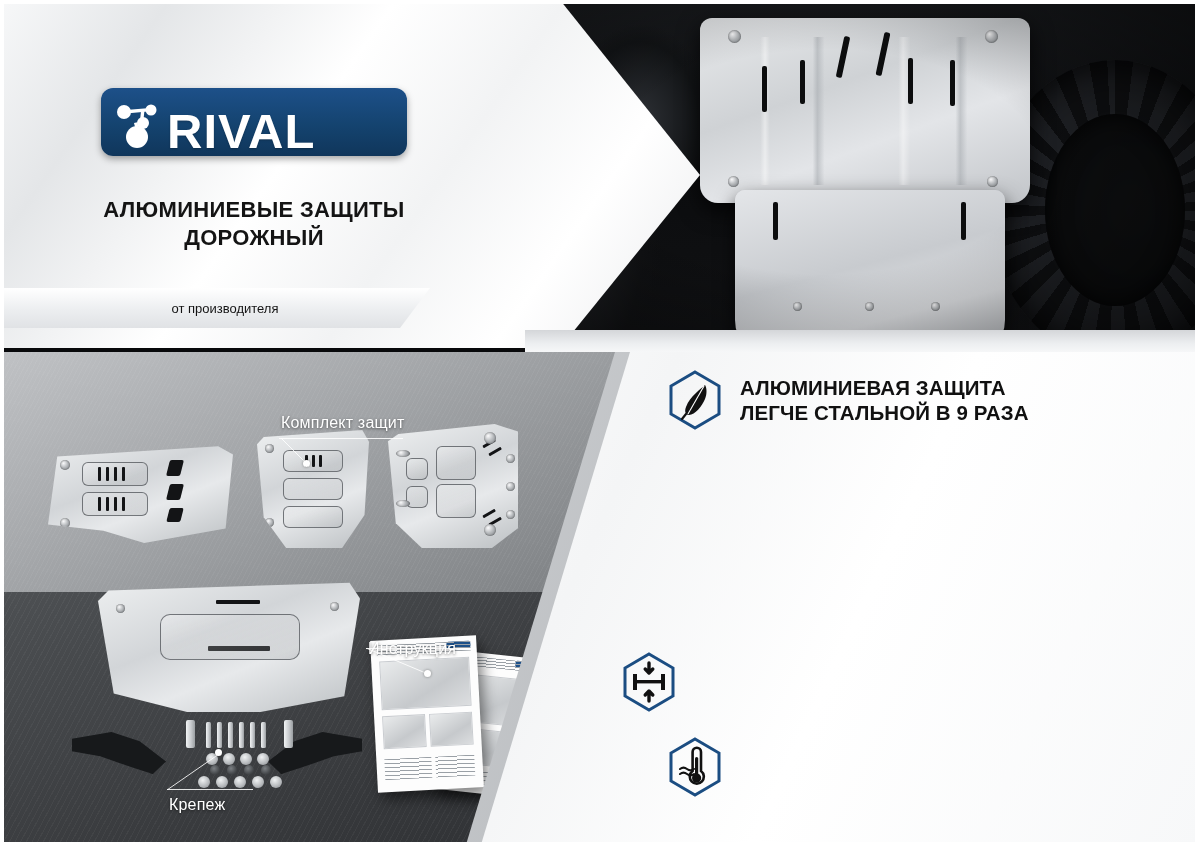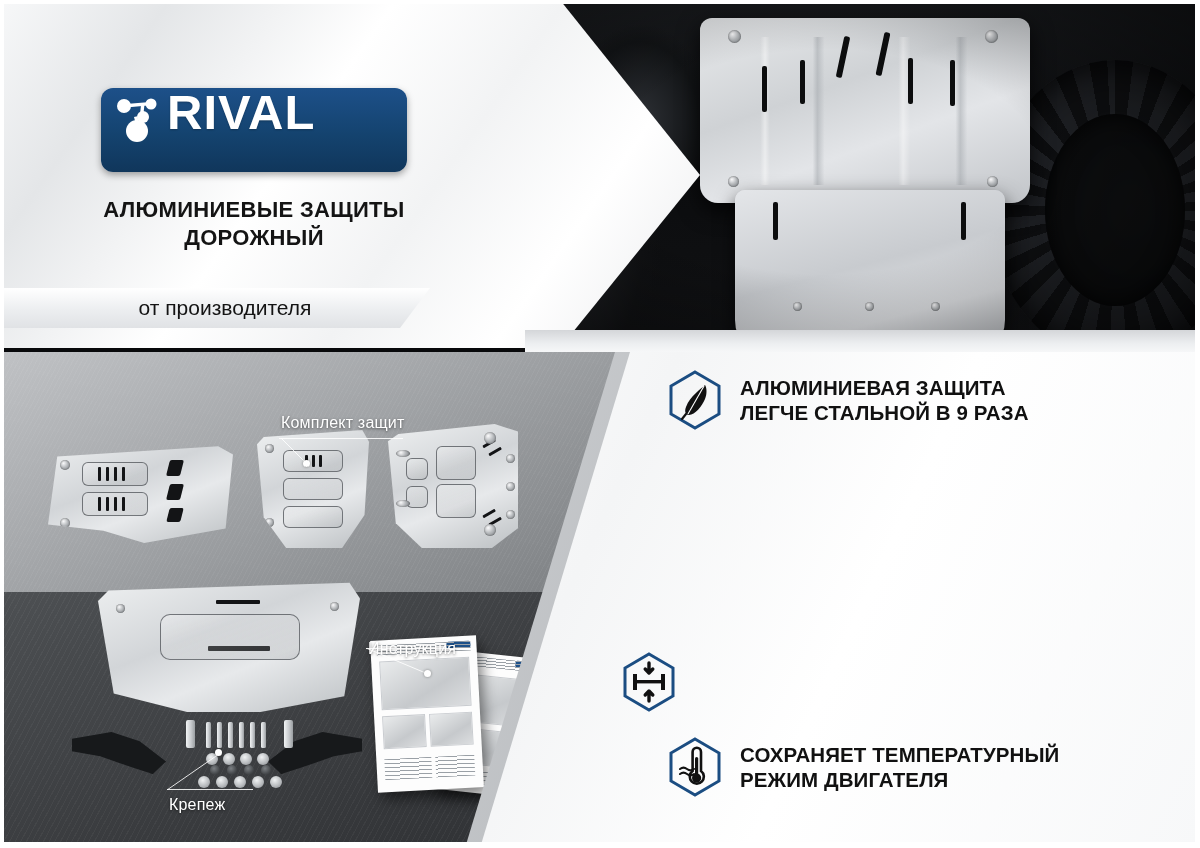--- a/index.html
+++ b/index.html
@@ -90,26 +90,26 @@
   
   .panel-left-shadow {
     position:absolute; left:0; top:0; width:730px; height:352px;
     background:linear-gradient(120deg,#9a9c9f 0%, #6d6f72 60%, #4a4c4f 100%);
     clip-path: polygon(0 0, 585px 0, 730px 176px, 585px 352px, 0 352px);
     z-index:-1;
   }
 
   
   .logo-box {
-    position:absolute; left:101px; top:88px; width:306px; height:84px;
+    position:absolute; left:101px; top:88px; width:306px; height:68px;
     background:linear-gradient(180deg,#1b4f86 0%, #134373 48%, #0e3惊 100%);
     background:linear-gradient(180deg,#1d5089 0%, #14436f 55%, #10365b 100%);
     border-radius:12px;
     box-shadow:0 3px 7px rgba(0,0,0,.35);
-    display:flex; align-items:flex-start;
+    display:flex; align-items:flex-end;
   }
   .logo-mark { width:62px; height:62px; flex:0 0 62px; position:relative; margin-left:6px; }
   .logo-word {
     color:#ffffff; font-size:49px; font-weight:bold; letter-spacing:1px;
     font-family:"Liberation Sans", sans-serif; line-height:1;
     margin-left:-2px; text-shadow:0 1px 2px rgba(0,0,0,.25);
   }
 
   .headline {
     position:absolute; left:101px; top:196px; width:306px;
@@ -119,21 +119,21 @@
   }
 
   
   .maker-bar {
     position:absolute; left:0; top:288px; width:430px; height:40px;
     background:linear-gradient(180deg,#ffffff 0%, #eceef0 55%, #e0e2e5 100%);
     clip-path: polygon(0 0, 430px 0, 400px 40px, 0 40px);
     display:flex; align-items:center; justify-content:center;
     box-shadow:0 1px 3px rgba(0,0,0,.12);
   }
-  .maker-bar span { font-size:21px; color:#141414; margin-left:20px; }
+  .maker-bar span { font-size:13px; color:#141414; margin-left:20px; }
 
   
   .adv-tab {
     position:absolute; left:985px; top:288px; width:215px; height:28px;
     background:linear-gradient(180deg, rgba(210,212,215,.42) 0%, rgba(150,153,157,.42) 100%);
     clip-path: polygon(18px 0, 215px 0, 215px 28px, 0 28px);
     display:flex; align-items:center;
     z-index:6;
   }
   .adv-tab span { color:#ffffff; font-size:15px; margin-left:34px; letter-spacing:.2px; }
@@ -488,22 +488,20 @@
         <span class="hex">
           <svg viewBox="0 0 54 60" width="54" height="60" aria-hidden="true">
             <polygon points="27,2 51,16 51,44 27,58 3,44 3,16" fill="none" stroke="#1b4d82" stroke-width="3"></polygon>
             <path d="M33 15 a4.2 4.2 0 0 0 -8.4 0 v19 a7 7 0 1 0 8.4 0 Z" fill="none" stroke="#111" stroke-width="2.6"></path>
             <rect x="27" y="20" width="3.2" height="19" rx="1.6" fill="#111"></rect>
             <circle cx="28.6" cy="41" r="4.6" fill="#111"></circle>
             <path d="M12 32 q3.5 -2.6 7 0 t7 0" stroke="#111" stroke-width="2.1" fill="none" stroke-linecap="round"></path>
             <path d="M12 37 q3.5 -2.6 7 0 t7 0" stroke="#111" stroke-width="2.1" fill="none" stroke-linecap="round"></path>
           </svg>
         </span>
-        <span class="feature-text">СОХРАНЯЕТ ТЕМПЕРАТУРНЫЙ
-РЕЖИМ ДВИГАТЕЛЯ</span>
       </div>
 
     </div>
   </div>
 
   <div class="frame-edge frame-top"></div>
   <div class="frame-edge frame-bottom"></div>
   <div class="frame-edge frame-left"></div>
   <div class="frame-edge frame-right"></div>
 </div>

